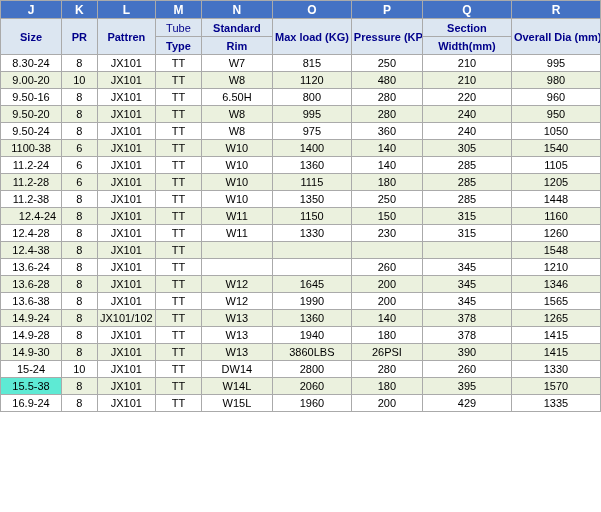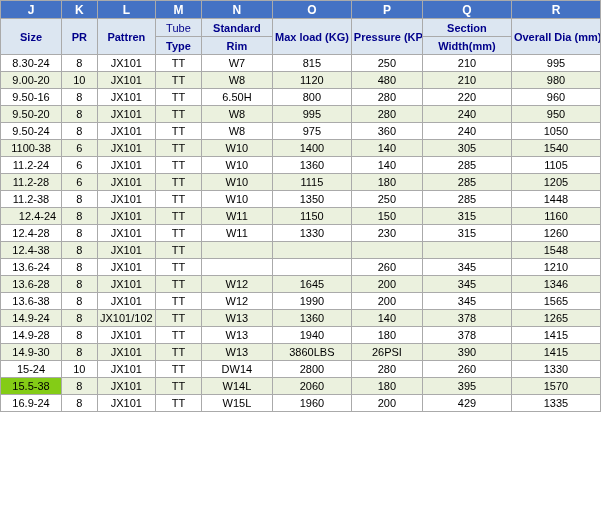--- a/index.html
+++ b/index.html
@@ -312,21 +312,21 @@
           <td>10</td>
           <td>JX101</td>
           <td>TT</td>
           <td>DW14</td>
           <td>2800</td>
           <td>280</td>
           <td>260</td>
           <td>1330</td>
         </tr>
         <tr class="data-row" style="background: rgb(235, 241, 222);">
-          <td style="background: #84cc16; margin-left: 27px;">15.5-38</td>
+          <td style="background: #5eead4; margin-left: 27px;">15.5-38</td>
           <td style="background: rgb(235, 241, 222);">8</td>
           <td style="background: rgb(235, 241, 222);">JX101</td>
           <td style="background: rgb(235, 241, 222);">TT</td>
           <td style="background: rgb(235, 241, 222);">W14L</td>
           <td style="background: rgb(235, 241, 222);">2060</td>
           <td style="background: rgb(235, 241, 222);">180</td>
           <td style="background: rgb(235, 241, 222);">395</td>
           <td style="background: rgb(235, 241, 222);">1570</td>
         </tr>
         <tr class="data-row">

